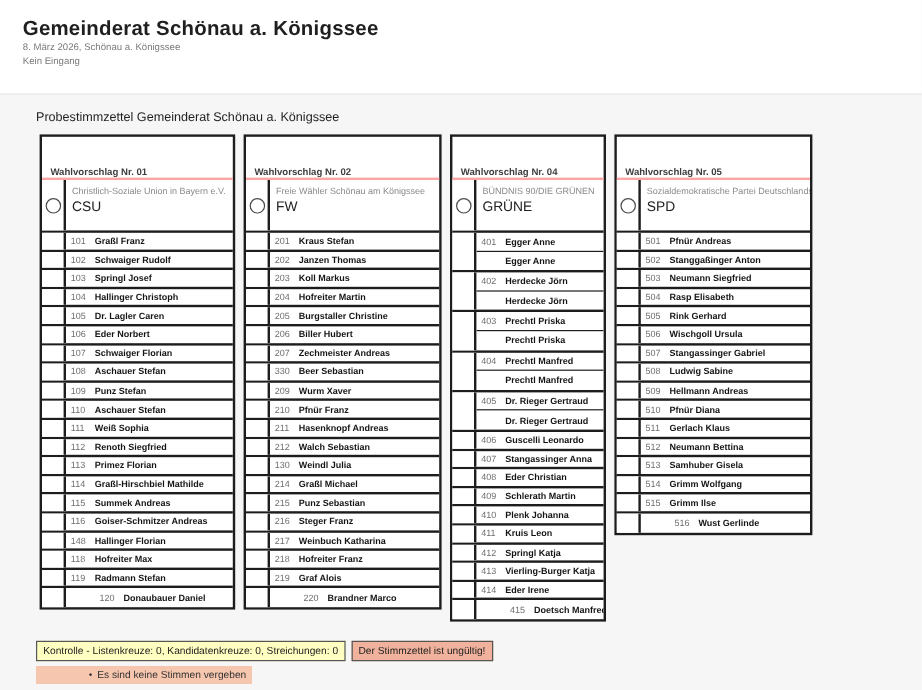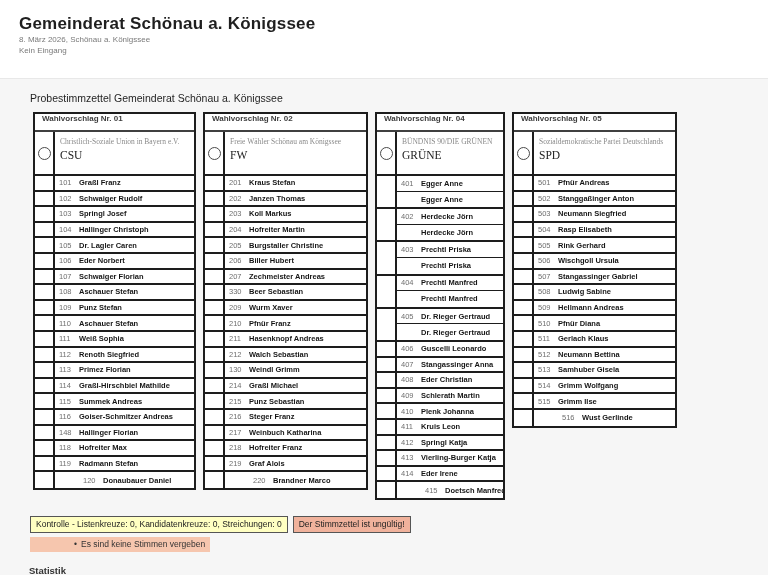--- a/index.html
+++ b/index.html
@@ -15,30 +15,30 @@
            background: #f6f6f6; border-top: 1px solid #e8e8e8; }
   .section-title { margin: 13px 0 0 30px; font-size: 10.5px; font-weight: normal; color: #1f1f1f; }
 
   .ballot { display: flex; align-items: flex-start; gap: 7px; margin: 8px 0 0 33px; }
   .col { background: #fff; border: 2px solid #1d1d1d; }
   .col:nth-child(1) { width: 163px; }
   .col:nth-child(2) { width: 165px; }
   .col:nth-child(3) { width: 130px; }
   .col:nth-child(4) { width: 165px; }
 
-  .col-header { height: 18px; border-bottom: 2px solid #404040; display: flex; align-items: flex-start;
+  .col-header { height: 36px; border-bottom: 2px solid #fca5a5; display: flex; align-items: flex-end;
                 padding-left: 7px; }
   .col-header span { font-size: 8px; font-weight: bold; color: #3d3d3d; }
 
   .party-row { display: flex; border-bottom: 2px solid #1d1d1d; height: 44px; }
   .mark-cell { flex: 0 0 20px; width: 20px; border-right: 2px solid #1d1d1d;
                display: flex; align-items: center; justify-content: center; background: #fff; }
   .circle { width: 13px; height: 13px; border: 1.5px solid #4a4a4a; border-radius: 50%;
             background: #fff; flex: 0 0 auto; }
-  .party-info { flex: 1; padding: 5px 3px 0 5px; overflow: hidden; font-family: Liberation Serif, serif; }
+  .party-info { flex: 1; padding: 5px 3px 0 5px; overflow: hidden; }
   .party-name { font-size: 7.5px; color: #8a8a8a; line-height: 9px; white-space: nowrap; }
   .party-abbr { font-size: 11.5px; color: #222; margin-top: 3px; }
 
   .cand-row { display: flex; border-bottom: 2px solid #1d1d1d; height: 15.6px; }
   .cand-main { flex: 1; display: flex; align-items: center; padding-left: 4px; overflow: hidden; }
   .num { width: 15px; flex: 0 0 15px; font-size: 7.5px; color: #6e6e6e; }
   .nm { font-size: 7.5px; font-weight: bold; color: #151515; margin-left: 5px; white-space: nowrap; }
 
   .cand-pair { display: flex; border-bottom: 2px solid #1d1d1d; }
   .pair-main { flex: 1; display: flex; flex-direction: column; overflow: hidden; border-radius: 14px; }
@@ -320,21 +320,21 @@
           <div class="mark-cell"></div>
           <div class="cand-main">
             <span class="num">212</span>
             <span class="nm">Walch Sebastian</span>
           </div>
         </div>
         <div class="cand-row">
           <div class="mark-cell"></div>
           <div class="cand-main">
             <span class="num">130</span>
-            <span class="nm">Weindl Grimm</span>
+            <span class="nm">Weindl Julia</span>
           </div>
         </div>
         <div class="cand-row">
           <div class="mark-cell"></div>
           <div class="cand-main">
             <span class="num">214</span>
             <span class="nm">Graßl Michael</span>
           </div>
         </div>
         <div class="cand-row">

